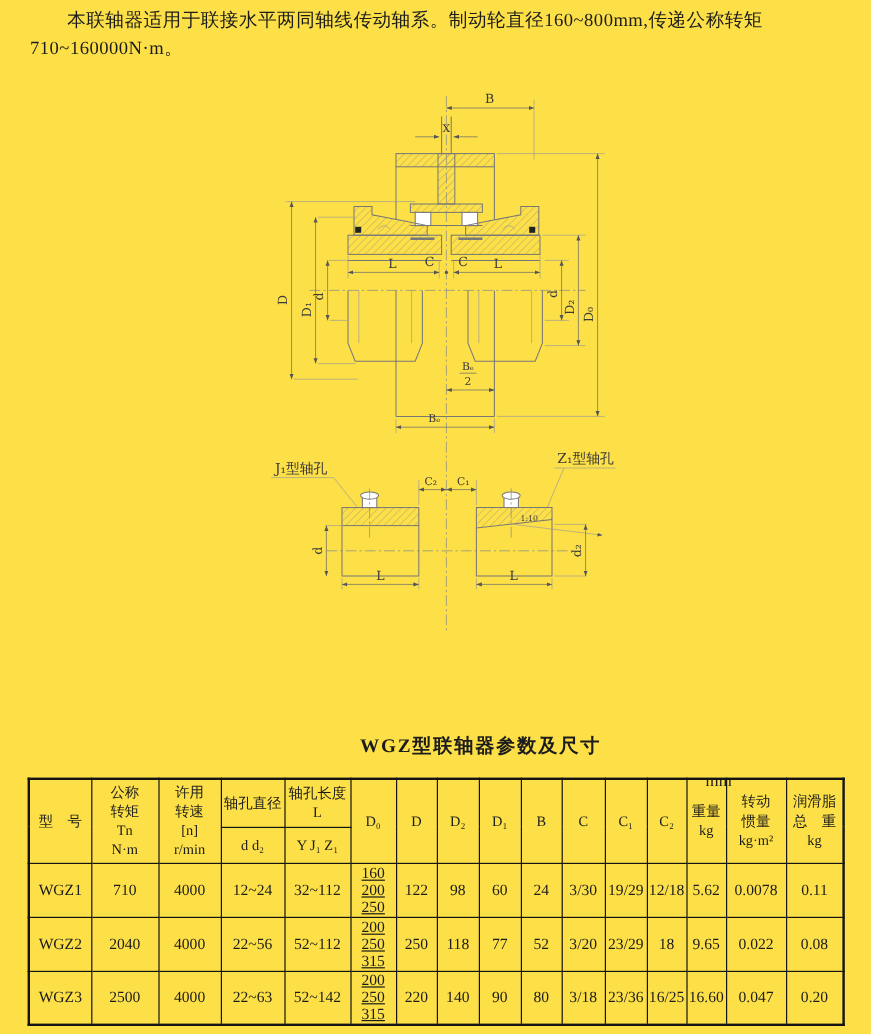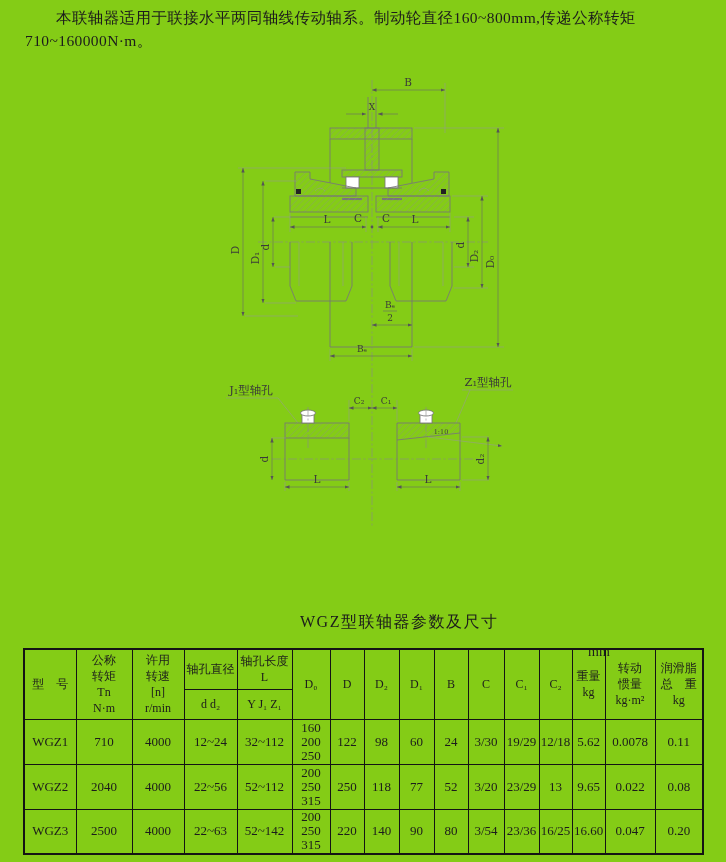--- a/index.html
+++ b/index.html
@@ -1,39 +1,39 @@
 <!DOCTYPE html>
 <html><head>
 <meta charset="utf-8">
 <style>
   html,body{margin:0;padding:0;background:#fff;}
   body{width:726px;height:862px;font-family:"Liberation Serif","DejaVu Serif",serif;color:#1c1c1c;}
-  .page{position:relative;width:726px;height:862px;overflow:hidden;background:#84cc16;}
+  .page{position:relative;width:726px;height:862px;overflow:hidden;background:#fde047;}
   .intro{position:absolute;top:6px;left:25px;width:678px;margin:0;
          font-size:15.5px;line-height:23px;text-indent:2em;letter-spacing:.4px;}
   .diagram{position:absolute;top:60px;left:0;}
   .diagram text{font-family:"DejaVu Serif","DejaVu Sans",serif;fill:#3a3a3a;text-anchor:middle;}
   .td{font-size:10.5px;}
   .ts{font-size:9px;}
   .tt{font-size:6.5px;}
   .tc{font-size:11.5px;fill:#333;}
   .ln{stroke:#777;stroke-width:.85;fill:none;}
   .thin{stroke:#999;stroke-width:.55;fill:none;}
   .cl{stroke:#8a8a8a;stroke-width:.6;fill:none;stroke-dasharray:9 2.5 2 2.5;}
   .dim{stroke:#6a6a6a;stroke-width:.6;fill:none;}
-  .tbl-title{position:absolute;top:612px;left:300px;font-size:16px;letter-spacing:1.5px;}
+  .tbl-title{position:absolute;top:612px;left:300px;font-size:16px;letter-spacing:1.5px;font-weight:bold;}
   .tbl-unit{position:absolute;top:644px;left:588px;font-size:14px;}
   .tbl{position:absolute;top:648px;left:23px;width:680px;border-collapse:collapse;
        table-layout:fixed;border:2px solid #141414;}
   .tbl th,.tbl td{border:1px solid #141414;text-align:center;vertical-align:middle;
        padding:0;font-weight:normal;white-space:pre-line;}
   .tbl th{font-size:12px;line-height:16px;}
   .tbl td{font-size:13px;}
   .hr1{height:40px;} .hr2{height:30px;} .dr{height:45px;}
-  .d0col{font-size:12.5px;line-height:14px;}
+  .d0col{font-size:12.5px;line-height:14px;text-decoration:underline;}
 </style>
 </head>
 <body>
 
 <div class="page">
 
   <p class="intro">本联轴器适用于联接水平两同轴线传动轴系。制动轮直径160~800mm,传递公称转矩710~160000N·m。</p>
 
   <svg class="diagram" width="726" height="545" viewBox="0 60 726 545" xmlns="http://www.w3.org/2000/svg">
     <defs>
@@ -283,39 +283,39 @@
       <td>52~112</td>
       <td class="d0col">200
 250
 315</td>
       <td>250</td>
       <td>118</td>
       <td>77</td>
       <td>52</td>
       <td>3/20</td>
       <td>23/29</td>
-      <td>13</td>
+      <td>18</td>
       <td>9.65</td>
       <td>0.022</td>
       <td>0.08</td>
     </tr>
     <tr class="dr">
       <td>WGZ3</td>
       <td>2500</td>
       <td>4000</td>
       <td>22~63</td>
       <td>52~142</td>
       <td class="d0col">200
 250
 315</td>
       <td>220</td>
       <td>140</td>
       <td>90</td>
       <td>80</td>
-      <td>3/54</td>
+      <td>3/18</td>
       <td>23/36</td>
       <td>16/25</td>
       <td>16.60</td>
       <td>0.047</td>
       <td>0.20</td>
     </tr>
   </tbody>
     </table>
 </div>
 

